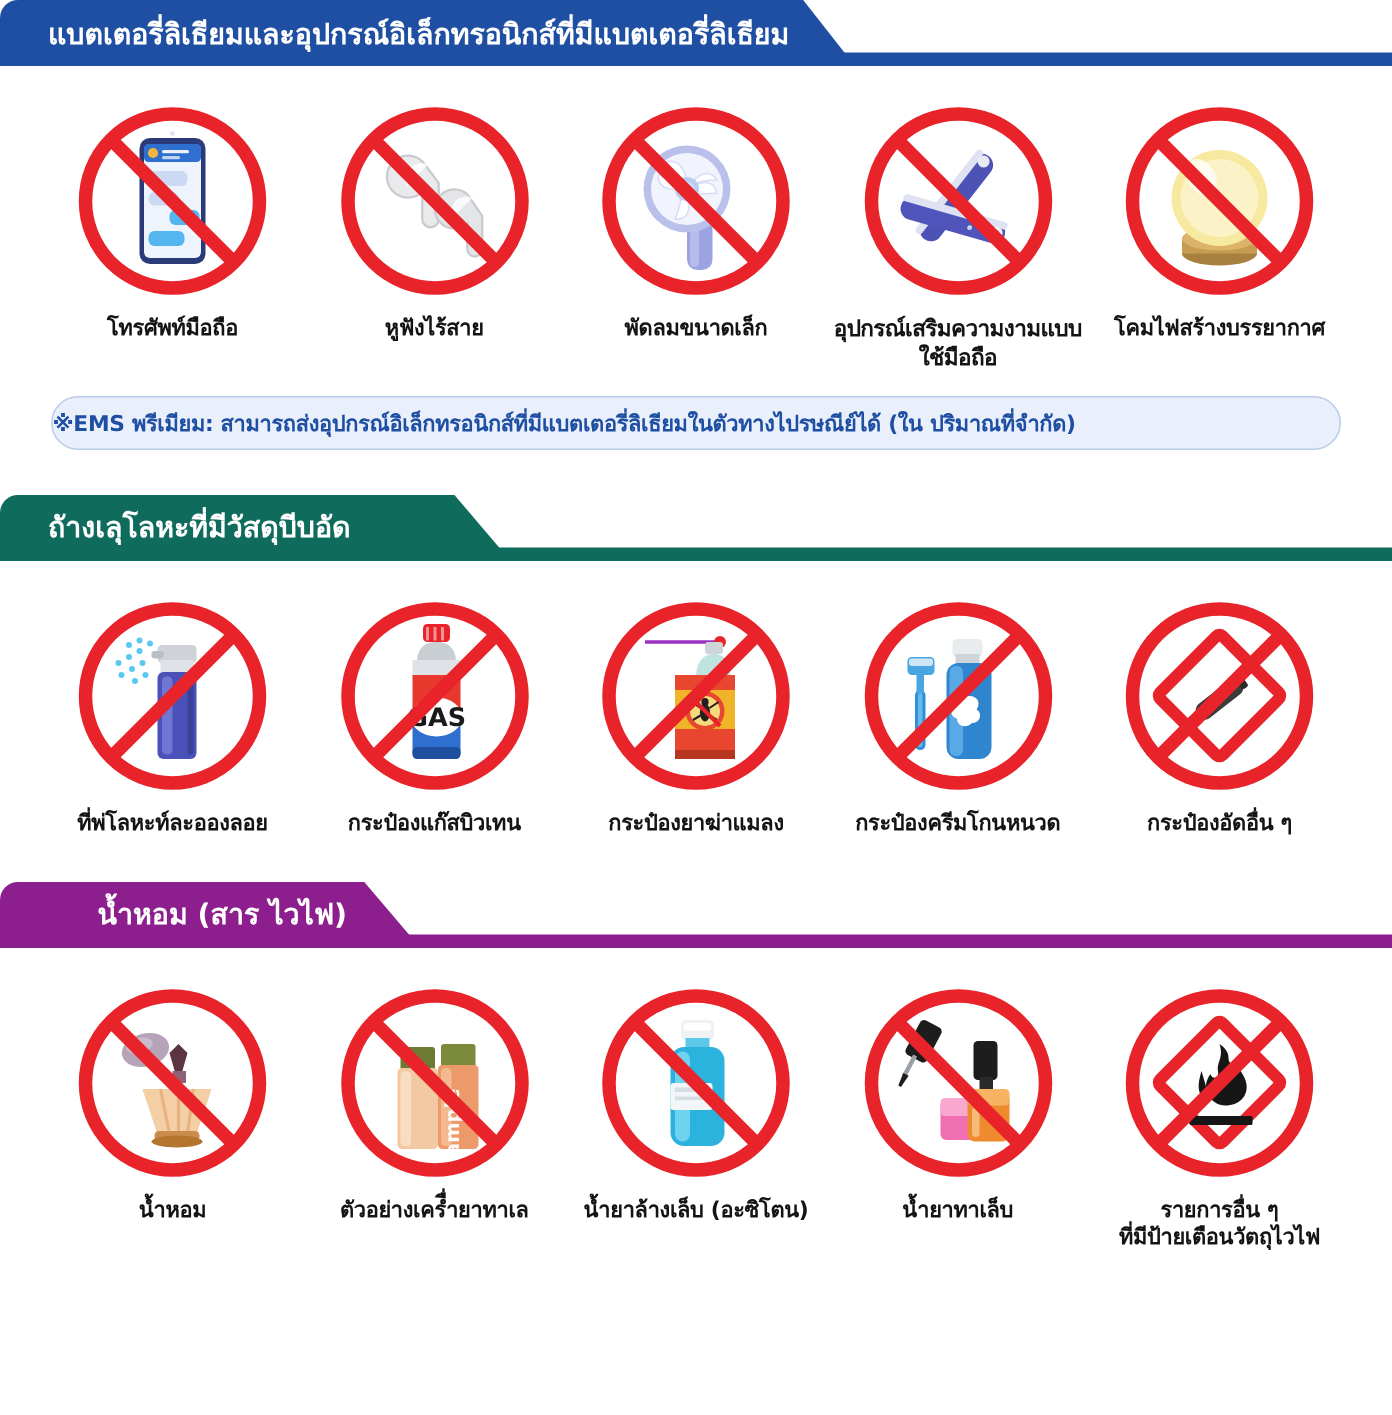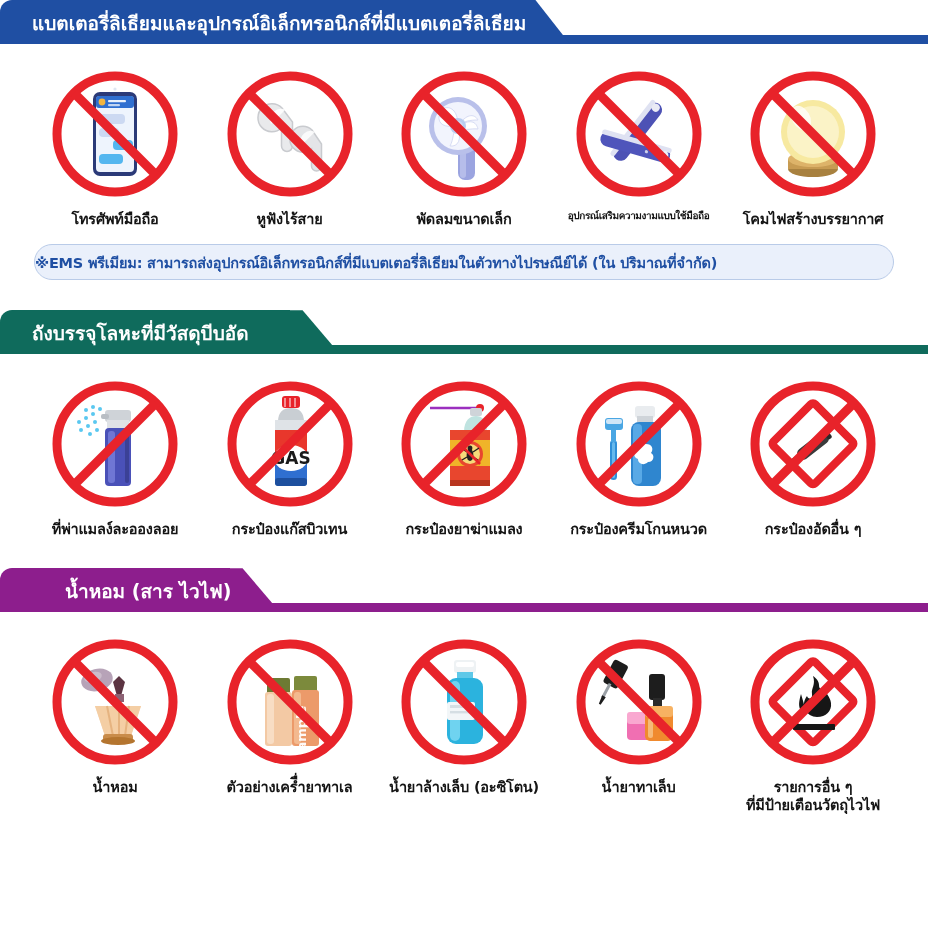--- a/index.html
+++ b/index.html
@@ -123,21 +123,21 @@
   .item-label {
     margin-top: 6px;
     font-size: 14.5px;
     font-weight: bold;
     color: #141414;
     text-align: center;
     line-height: 1.25;
     white-space: pre-line;
     letter-spacing: -0.2px;
   }
-  .item-label.small { font-size: 10px; letter-spacing: -0.4px; }
+  .item-label.small { font-size: 15px; letter-spacing: -0.4px; }
 
   
   .ems-note {
     margin: 16px 34px 0 34px;
     background: #eaf0fb;
     border: 1px solid #b9cbe8;
     border-radius: 22px;
     height: 36px;
     display: flex;
     align-items: center;
@@ -293,21 +293,21 @@
   </div>
 </div>
 
 <div class="spacer-m"></div>
 
 <div class="section">
 
   <div class="banner green">
     <div class="banner-bar"></div>
     <div class="banner-block">
-      <div class="banner-title">ถังบรรจุโลหะที่มีวัสดุบีบอัด</div>
+      <div class="banner-title">ถัางเลุโลหะที่มีวัสดุบีบอัด</div>
     </div>
     <div class="banner-wedge"></div>
   </div>
 
   <div class="spacer-s"></div>
 
   <div class="row">
 
     <div class="item">
       <div class="icon-wrap">
@@ -332,21 +332,21 @@
             <rect x="60" y="54" width="26" height="58" rx="4" fill="#4a51b8"></rect>
             <rect x="63" y="57" width="7" height="52" rx="3" fill="#6f76d4"></rect>
             <rect x="80" y="57" width="4" height="52" rx="2" fill="#3b4196"></rect>
           </g>
           <g fill="none" stroke="#e8232a" stroke-width="9">
             <circle cx="70" cy="70" r="58"></circle>
             <line x1="29" y1="111" x2="111" y2="29"></line>
           </g>
         </svg>
       </div>
-      <div class="item-label">ที่พ่าแมลง์ละอองลอย</div>
+      <div class="item-label">ที่พ่โลหะท์ละอองลอย</div>
     </div>
 
     <div class="item">
       <div class="icon-wrap">
         <svg viewBox="0 0 140 140">
           <g>
             <rect x="62" y="22" width="18" height="12" rx="3" fill="#e8232a"></rect>
             <rect x="64" y="24" width="2" height="9" fill="#ffffff" opacity=".5"></rect>
             <rect x="69" y="24" width="2" height="9" fill="#ffffff" opacity=".5"></rect>
             <rect x="74" y="24" width="2" height="9" fill="#ffffff" opacity=".5"></rect>

